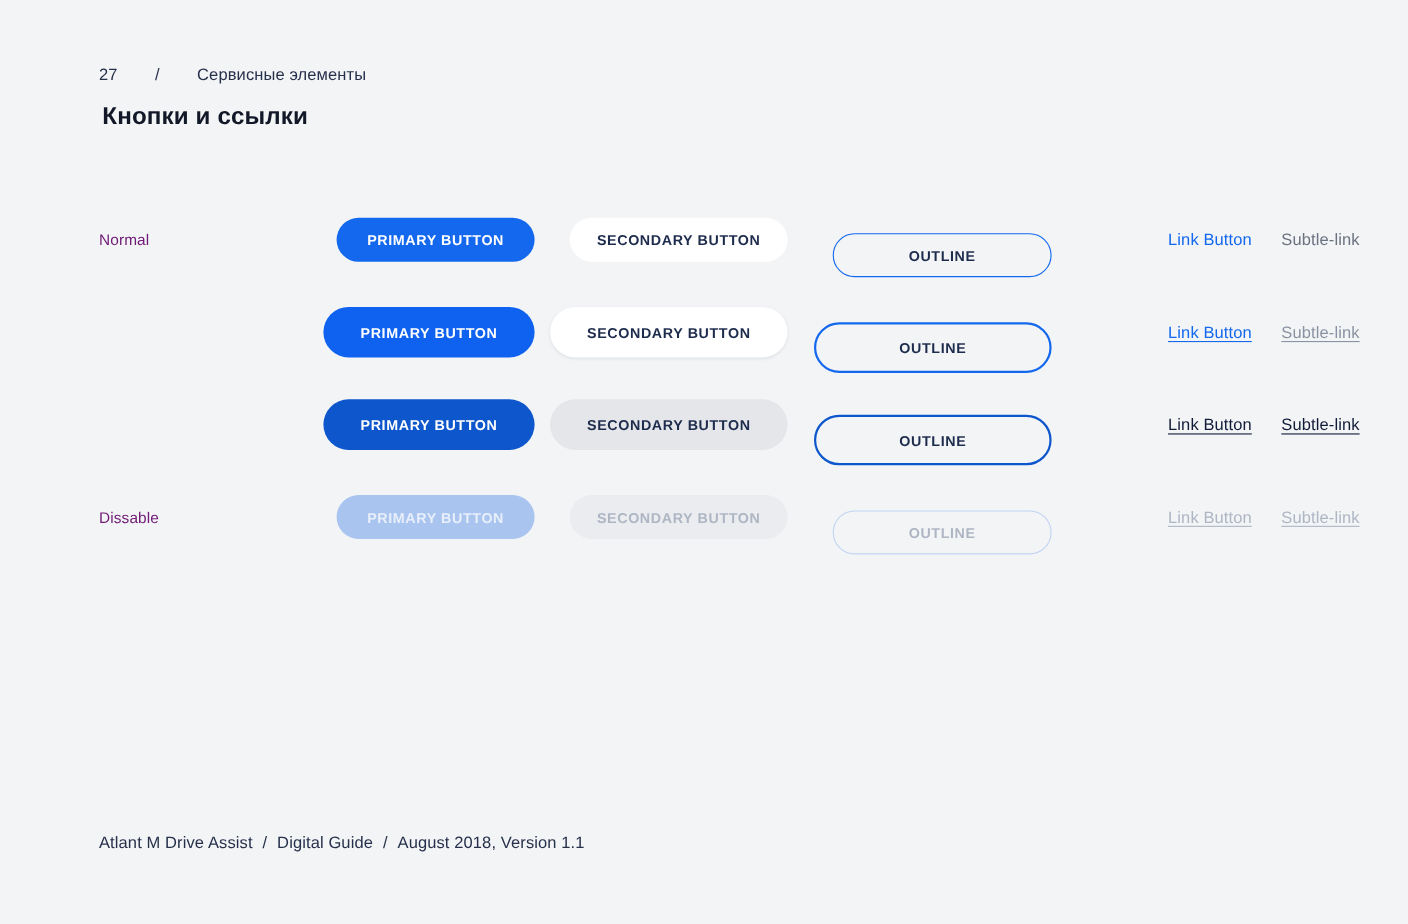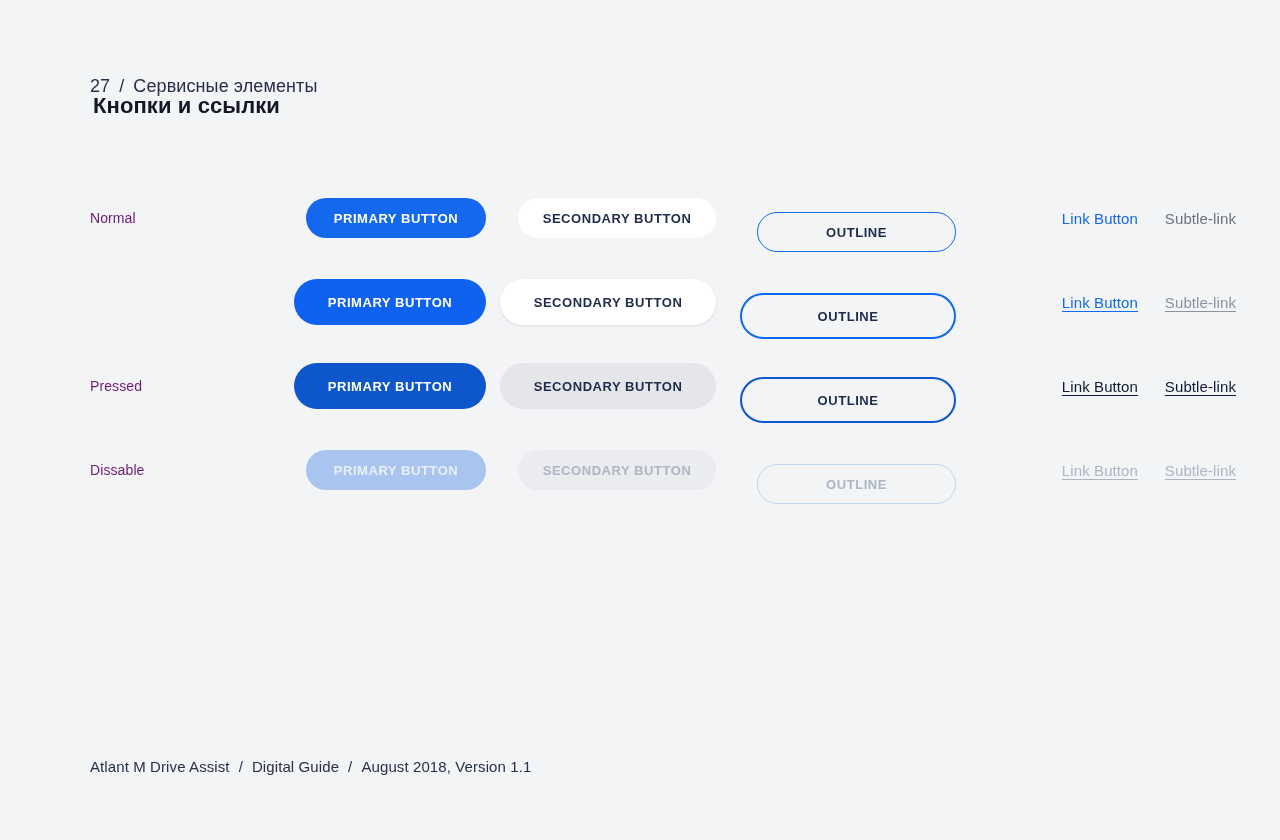--- a/index.html
+++ b/index.html
@@ -20,26 +20,27 @@
     position: relative;
     width: 1280px;
     height: 840px;
     padding: 0 90px;
   }
 
   
   .breadcrumb {
     position: absolute;
     left: 90px;
-    top: 76px;
-    font-size: 18px;
+    top: 60px;
+    font-size: 15px;
     color: #26304A;
     letter-spacing: .1px;
     display: flex;
     align-items: baseline;
+    gap: 25px;
   }
   .crumb-sep {
     margin: 0 9px;
     color: #26304A;
   }
 
   .page-title {
     position: absolute;
     left: 93px;
     top: 93px;
@@ -264,21 +265,20 @@
       </div>
       <div class="cell c-link">
         <a class="lnk lnk-primary is-hovered">Link Button</a>
       </div>
       <div class="cell c-subtle">
         <a class="lnk lnk-subtle is-hovered">Subtle-link</a>
       </div>
     </div>
 
     <div class="row">
-      <div class="row-label">Pressed</div>
 
       <div class="cell c-primary">
         <button class="btn btn-primary is-pressed">PRIMARY BUTTON</button>
       </div>
       <div class="cell c-secondary">
         <button class="btn btn-secondary is-pressed">SECONDARY BUTTON</button>
       </div>
       <div class="cell c-outline">
         <button class="btn btn-outline is-pressed">OUTLINE</button>
       </div>

